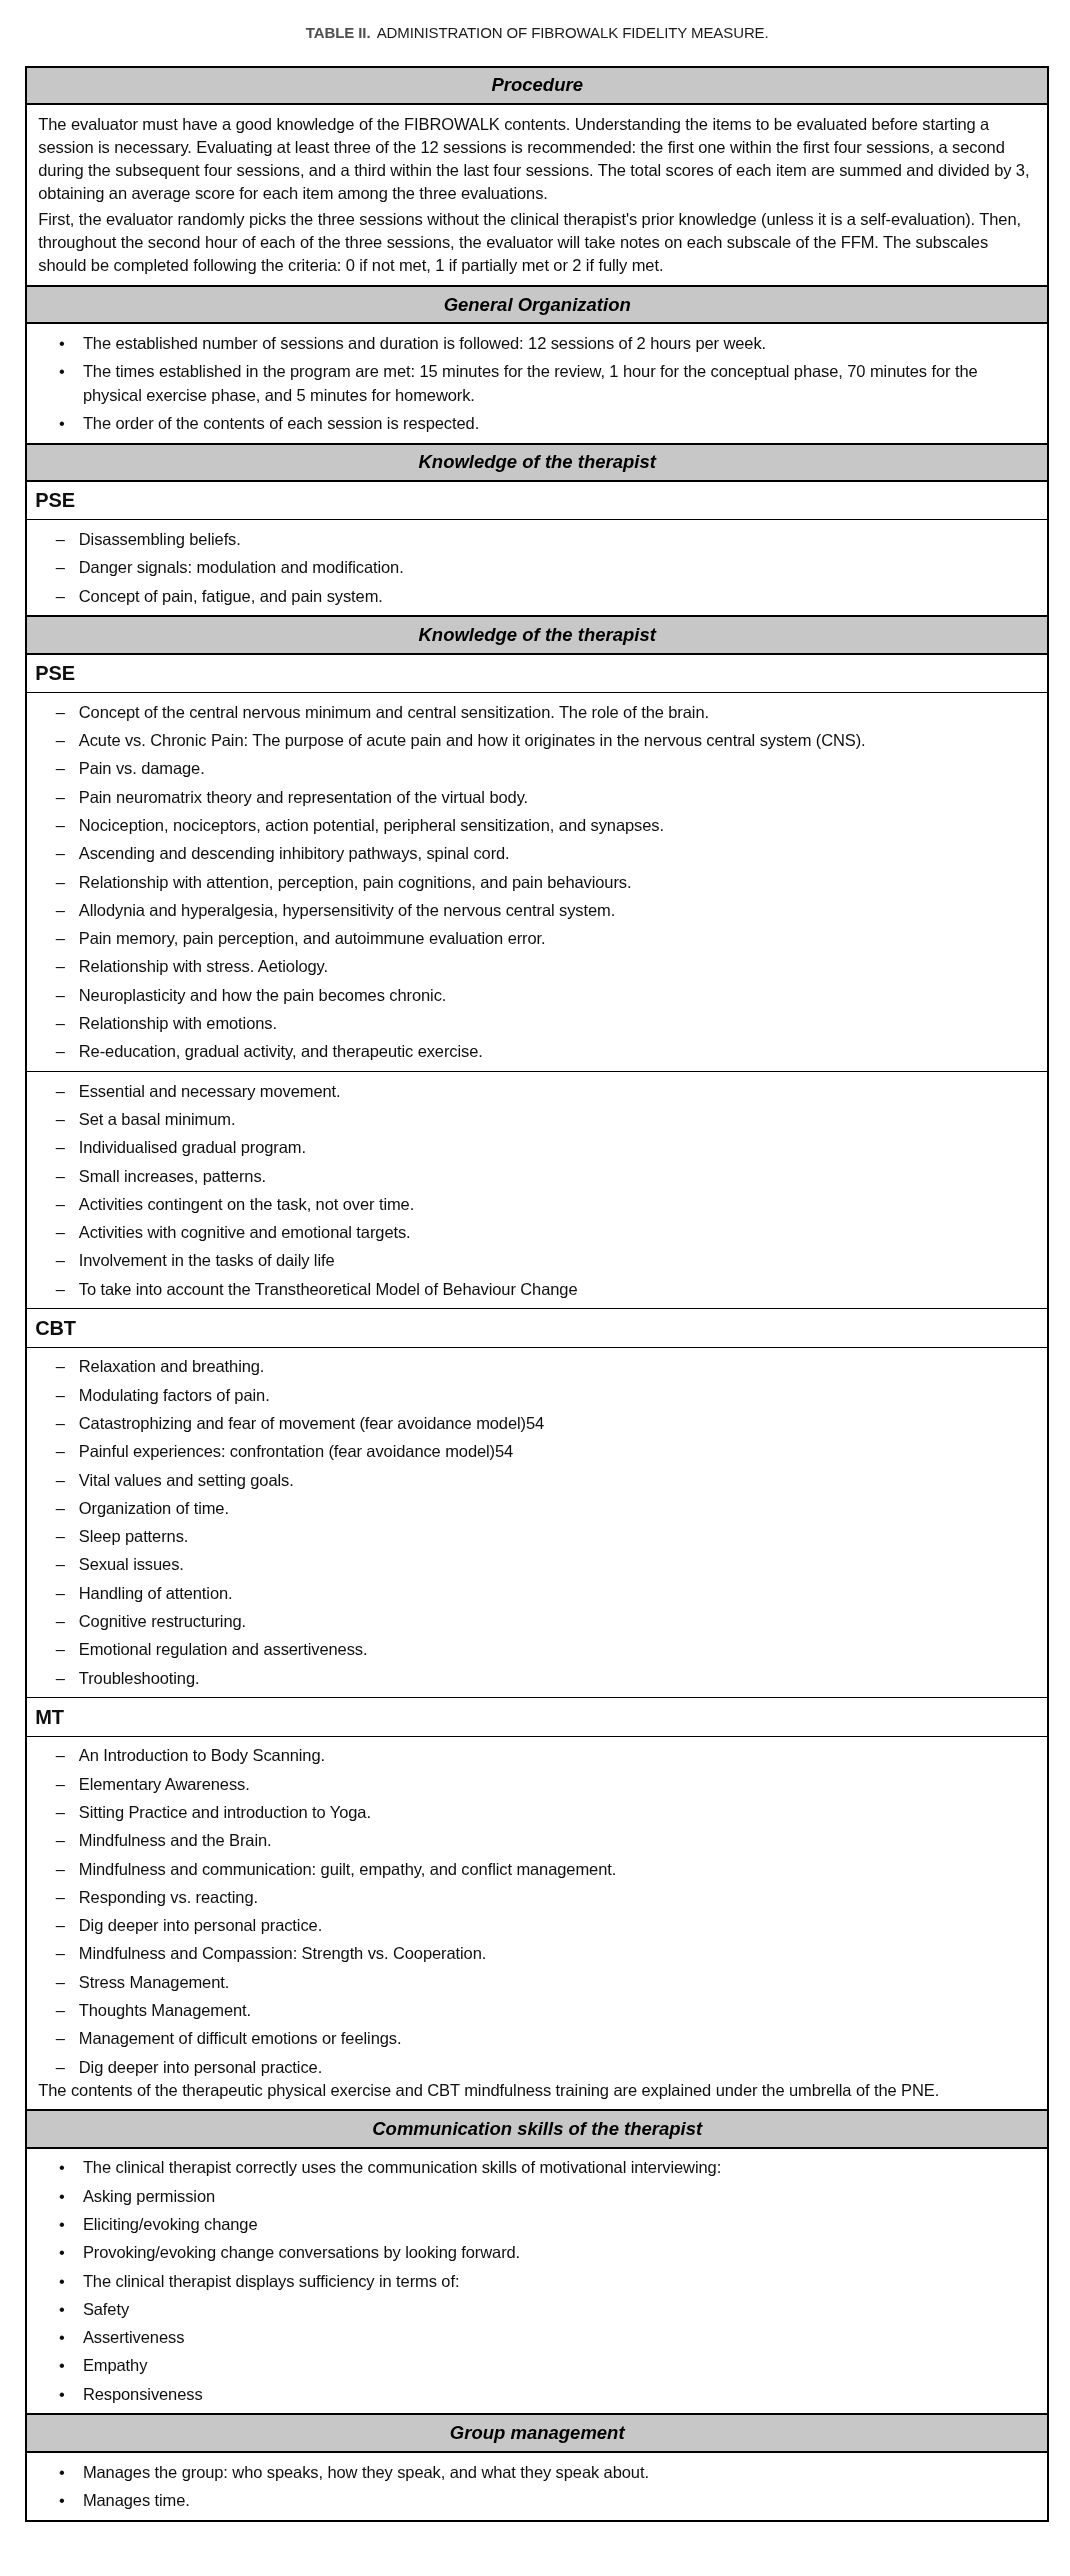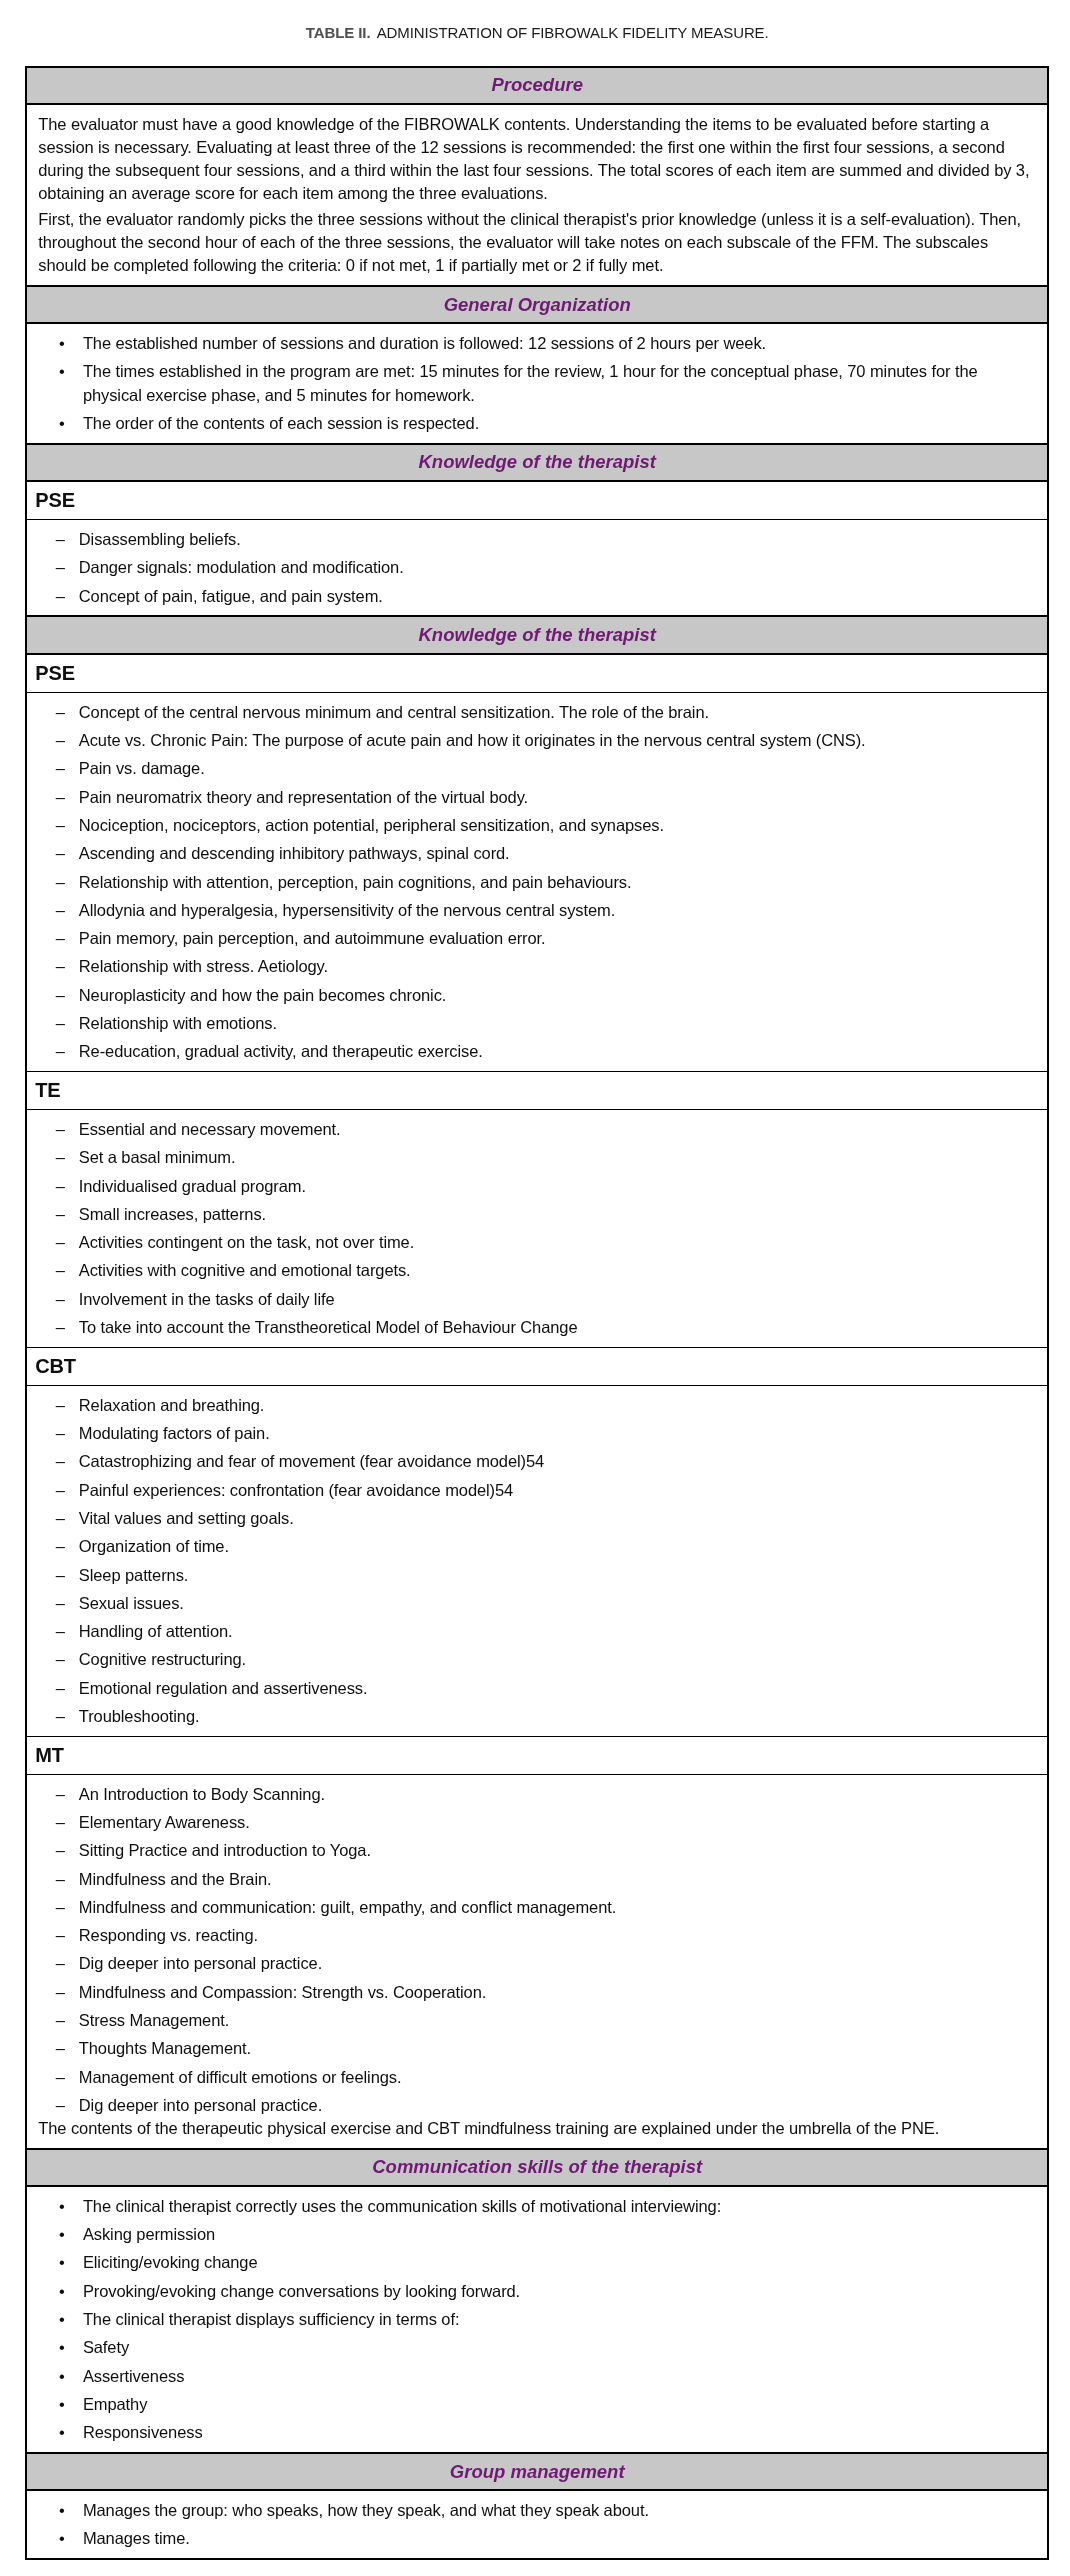--- a/index.html
+++ b/index.html
@@ -30,21 +30,21 @@
   .ftable > .band + * { border-top: 0; border-radius: 27px; }
 
   .band {
     background: #c7c7c7;
     border-bottom: 2.1px solid #000;
     text-align: center;
     font-weight: bold;
     font-style: italic;
     font-size: 18.5px;
     padding: 6.7px 6.2px;
-    color: #701a75;
+    color: #000000;
   }
 
   .row {
     padding: 7.7px 11.3px;
     font-size: 16.5px;
     line-height: 1.4;
     letter-spacing: -0.1px;
   }
   .row p { margin: 0; }
   .row p + p { margin-top: 3px; }
@@ -157,21 +157,20 @@
         </div>
         <div class="item">
           <span class="marker">–</span>
           <span class="item-text">Relationship with emotions.</span>
         </div>
         <div class="item">
           <span class="marker">–</span>
           <span class="item-text">Re-education, gradual activity, and therapeutic exercise.</span>
         </div>
       </div>
-      <div class="row subheader-row">TE</div>
       <div class="row list dash-list">
         <div class="item">
           <span class="marker">–</span>
           <span class="item-text">Essential and necessary movement.</span>
         </div>
         <div class="item">
           <span class="marker">–</span>
           <span class="item-text">Set a basal minimum.</span>
         </div>
         <div class="item">

